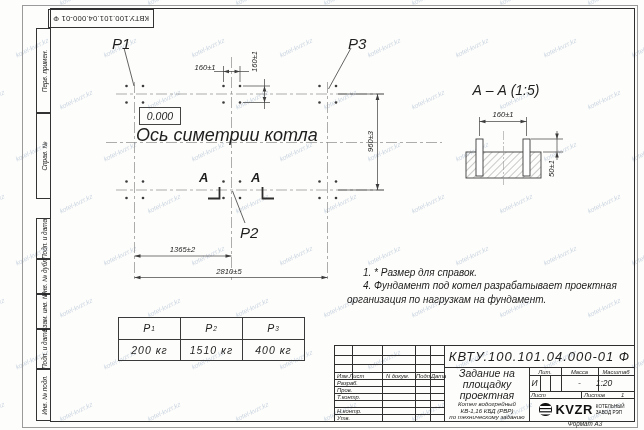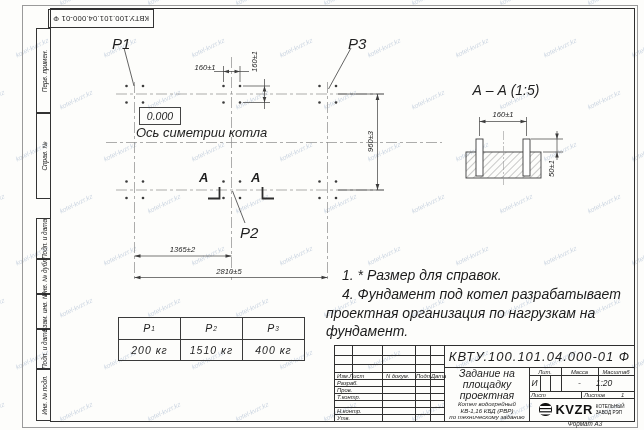--- a/index.html
+++ b/index.html
@@ -19,25 +19,25 @@
   #corner-stamp span{display:inline-block;width:100%;transform:rotate(180deg);letter-spacing:.2px;}
   
   .strip-cell{position:absolute;left:36px;width:13px;border:1px solid #333;}
   .strip-cell .vlabel{position:absolute;top:50%;left:50%;transform:translate(-50%,-50%) rotate(-90deg);
       white-space:nowrap;font-size:6.4px;font-style:italic;color:#222;}
   .dimtxt{position:absolute;font-style:italic;font-size:7.6px;text-align:center;white-space:nowrap;}
   .plabel{position:absolute;font-style:italic;font-size:15px;}
   .rot{transform:rotate(-90deg);}
   #elevation-box{left:139px;top:107px;width:40px;height:16px;border:1px solid #444;
       font-size:10.5px;line-height:16px;text-align:center;font-style:italic;}
-  #axis-symmetry-label{left:136px;top:125px;font-size:13px;font-style:italic;white-space:nowrap;}
+  #axis-symmetry-label{left:136px;top:125px;font-size:18px;font-style:italic;white-space:nowrap;}
   .sec-letter{position:absolute;font-style:italic;font-weight:bold;font-size:13px;}
   #section-title{left:450px;top:82px;width:112px;text-align:center;font-style:italic;font-size:14px;white-space:nowrap;}
   
-  #notes{left:326px;top:266px;width:296px;font-size:14px;font-style:italic;line-height:1.34;color:#1c1c1c;}
+  #notes{left:347px;top:266px;width:296px;font-size:10px;font-style:italic;line-height:1.34;color:#1c1c1c;}
   #notes div{text-indent:16px;}
   
   #loads-table{left:118px;top:317px;width:185px;height:42px;border:1px solid #3a3a3a;display:flex;flex-direction:column;}
   #loads-table .row{flex:1;display:flex;}
   #loads-table .row:first-child{border-bottom:1px solid #3a3a3a;}
   #loads-table .cell{flex:1;display:flex;align-items:center;justify-content:center;
       font-style:italic;font-size:10.5px;letter-spacing:1px;}
   #loads-table .cell + .cell{border-left:1px solid #3a3a3a;}
   #loads-table sub{font-size:6.5px;}
   

